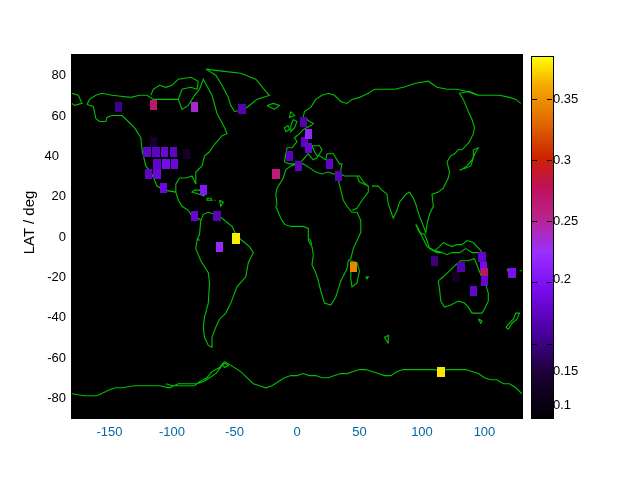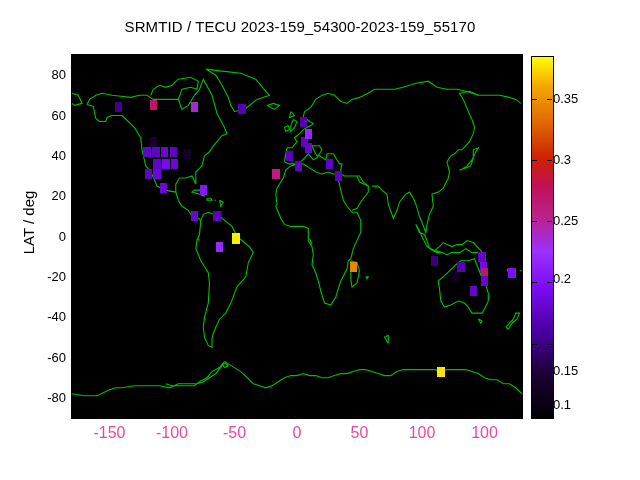--- a/index.html
+++ b/index.html
@@ -18,21 +18,21 @@
   }
   #plot-border{
     position:absolute;left:71px;top:54px;width:450px;height:363px;
     border:1px solid #000;pointer-events:none;
   }
   #coastlines{position:absolute;left:0;top:0;width:450px;height:363px;}
   #cells{position:absolute;left:0;top:0;width:450px;height:363px;}
   .cell{position:absolute;}
 
   
-  .xtick{position:absolute;top:424px;font-size:16px;color:#ec4899;text-align:center;width:60px;}
+  .xtick{position:absolute;top:424px;font-size:13px;color:#0369a1;text-align:center;width:60px;}
   .ytick{position:absolute;font-size:13px;color:#000;text-align:right;width:40px;}
   .tickmark{position:absolute;background:#000;}
   #xlabel{
     position:absolute;left:72px;top:452px;width:450px;text-align:center;
     font-size:15px;color:#000;
   }
   #ylabel{
     position:absolute;left:-52px;top:214px;width:160px;text-align:center;
     font-size:15px;color:#000;transform:rotate(-90deg);transform-origin:center center;
   }
@@ -46,21 +46,20 @@
   .cbtick{position:absolute;left:553px;font-size:13px;color:#000;}
   .cbtickmark{position:absolute;background:#000;height:1px;width:5px;}
   .cbtickmark.right{left:547px;}
   .cbtickmark.left{left:532px;}
 </style>
 </head>
 <body>
 
 <div id="root">
 
-  <div id="title">SRMTID / TECU 2023-159_54300-2023-159_55170</div>
 
   <div id="plot">
     <svg id="coastlines" viewBox="0 0 450 363" preserveAspectRatio="none">
         <polyline points="15.0,49.4 21.3,51.4 23.8,63.5 27.5,66.5 33.8,66.5 35.0,62.5 40.0,60.5 50.0,60.5 56.3,66.5 62.5,72.6 68.8,82.7 70.0,94.8 73.8,110.9 78.8,117.0 82.5,125.0 85.0,131.1 92.5,135.1 103.8,137.1 106.3,145.2 110.0,151.3 116.3,155.3 120.0,161.3 126.3,163.3 128.8,165.4 131.3,159.3 136.3,157.3 147.5,161.3 160.0,171.4 165.0,181.5 170.0,185.5 177.5,191.6 181.3,197.6 176.3,207.7 173.8,221.8 165.0,231.9 158.8,248.1 153.8,258.1 147.5,264.2 143.8,272.3 140.0,282.3 140.0,292.4 136.3,290.4 132.5,282.3 131.3,272.3 132.5,262.2 136.3,248.1 137.5,227.9 136.3,217.8 128.8,205.7 123.8,193.6 125.0,185.5 127.5,179.5 128.8,165.4" fill="none" stroke="#00c000" stroke-width="1.1"></polyline>
         <polyline points="15.0,49.4 17.5,44.4 23.8,40.3 30.0,38.3 40.0,40.3 48.8,41.3 58.8,42.4 67.5,40.3 75.0,40.3 81.3,44.4 87.5,44.4 93.8,44.4 100.0,44.4 106.3,44.4 110.0,54.4 116.3,50.4 118.8,46.4 122.5,40.3 127.5,34.3 131.3,24.2 140.0,40.3 145.0,58.5 152.5,72.6 155.0,78.7 150.0,80.7 145.0,86.7 141.3,90.8 137.5,96.8 132.5,100.8 130.0,110.9 123.8,117.0 123.8,129.1 120.0,121.0 113.8,123.0 107.5,123.0 103.8,129.1 103.8,137.1" fill="none" stroke="#00c000" stroke-width="1.1"></polyline>
         <polyline points="106.3,44.4 110.0,34.3 118.8,32.3 125.0,34.3 126.3,26.2 118.8,22.2 106.3,24.2 100.0,30.3 93.8,32.3 87.5,30.3 81.3,34.3 78.8,40.3" fill="none" stroke="#00c000" stroke-width="1.1"></polyline>
         <polyline points="133.8,14.1 150.0,16.1 168.8,18.2 183.8,24.2 193.8,36.3 197.5,40.3 185.0,44.4 172.5,54.4 162.5,56.5 158.8,50.4 156.3,42.4 150.0,30.3 143.8,20.2 133.8,14.1" fill="none" stroke="#00c000" stroke-width="1.1"></polyline>
         <polyline points="195.0,50.4 202.5,54.4 207.5,50.4 201.3,48.4 195.0,50.4" fill="none" stroke="#00c000" stroke-width="1.1"></polyline>
         <polyline points="212.5,106.9 213.8,98.8 215.0,92.8 220.0,92.8 225.0,86.7 222.5,82.7 227.5,78.7 231.2,74.6 235.0,72.6 238.8,70.6 241.3,68.6 237.5,66.5 235.0,64.5 231.2,62.5 232.5,56.5 238.8,52.4 243.7,44.4 250.0,40.3 256.3,38.3 262.5,40.3 268.8,46.4 275.0,48.4 280.0,44.4 287.5,42.4 296.3,38.3 302.5,34.3 310.0,34.3 315.0,34.3 322.5,34.3 331.3,32.3 343.8,28.2 356.3,26.2 365.0,32.3 375.0,34.3 385.0,34.3 393.8,36.3 406.3,40.3 418.8,40.3 427.5,40.3 437.5,42.4 443.8,44.4 448.8,48.4" fill="none" stroke="#00c000" stroke-width="1.1"></polyline>
         <polyline points="212.5,106.9 217.5,108.9 222.5,108.9 228.8,106.9 236.3,98.8 241.3,104.9 245.0,102.8 247.5,98.8 250.0,94.8 247.5,90.8 242.5,90.8 240.0,90.8 242.5,96.8 245.0,100.8 247.5,100.8 253.8,104.9 255.0,98.8 258.8,98.8 261.3,98.8 267.5,108.9 270.0,108.9 268.8,114.9 268.8,119.0 267.5,119.0 265.0,119.0 261.3,119.0 256.3,117.0 250.0,119.0 243.7,117.0 237.5,112.9 231.2,108.9 225.0,108.9 218.8,110.9 213.8,114.9 211.3,123.0 205.0,133.1 203.8,139.2 205.0,149.2 203.8,151.3 206.3,157.3 208.8,163.3 212.5,169.4 218.8,171.4 225.0,171.4 231.2,171.4 236.3,173.4 236.3,179.5 236.3,185.5 240.0,191.6 241.3,199.7 240.0,209.7 243.7,217.8 246.3,225.9 248.8,236.0 252.5,248.1 258.8,250.1 263.8,242.0 266.3,233.9 268.8,225.9 275.0,213.8 276.3,205.7 278.8,203.7 281.3,193.6 285.0,185.5 288.8,177.5 288.8,165.4 285.0,157.3 280.0,157.3 275.0,151.3 271.3,145.2 268.8,135.1 266.3,125.0 265.0,119.0" fill="none" stroke="#00c000" stroke-width="1.1"></polyline>
@@ -156,21 +155,21 @@
     <div class="xtick" style="left: 329.5px;">50</div>
     <div class="tickmark" style="left: 422px; top: 413px; width: 1px; height: 5px;"></div>
     <div class="xtick" style="left: 392px;">100</div>
     <div class="tickmark" style="left: 484.5px; top: 413px; width: 1px; height: 5px;"></div>
     <div class="xtick" style="left: 454.5px;">100</div>
     <div class="tickmark" style="left: 72px; top: 75.1667px; width: 5px; height: 1px;"></div>
     <div class="ytick" style="left: 26px; top: 67.1667px;">80</div>
     <div class="tickmark" style="left: 72px; top: 115.5px; width: 5px; height: 1px;"></div>
     <div class="ytick" style="left: 26px; top: 107.5px;">60</div>
     <div class="tickmark" style="left: 72px; top: 155.833px; width: 5px; height: 1px;"></div>
-    <div class="ytick" style="left: 26px; top: 147.833px;">40</div>
+    <div class="ytick" style="left: 19px; top: 147.833px;">40</div>
     <div class="tickmark" style="left: 72px; top: 196.167px; width: 5px; height: 1px;"></div>
     <div class="ytick" style="left: 26px; top: 188.167px;">20</div>
     <div class="tickmark" style="left: 72px; top: 236.5px; width: 5px; height: 1px;"></div>
     <div class="ytick" style="left: 26px; top: 228.5px;">0</div>
     <div class="tickmark" style="left: 72px; top: 276.833px; width: 5px; height: 1px;"></div>
     <div class="ytick" style="left: 26px; top: 268.833px;">-20</div>
     <div class="tickmark" style="left: 72px; top: 317.167px; width: 5px; height: 1px;"></div>
     <div class="ytick" style="left: 26px; top: 309.167px;">-40</div>
     <div class="tickmark" style="left: 72px; top: 357.5px; width: 5px; height: 1px;"></div>
     <div class="ytick" style="left: 26px; top: 349.5px;">-60</div>

